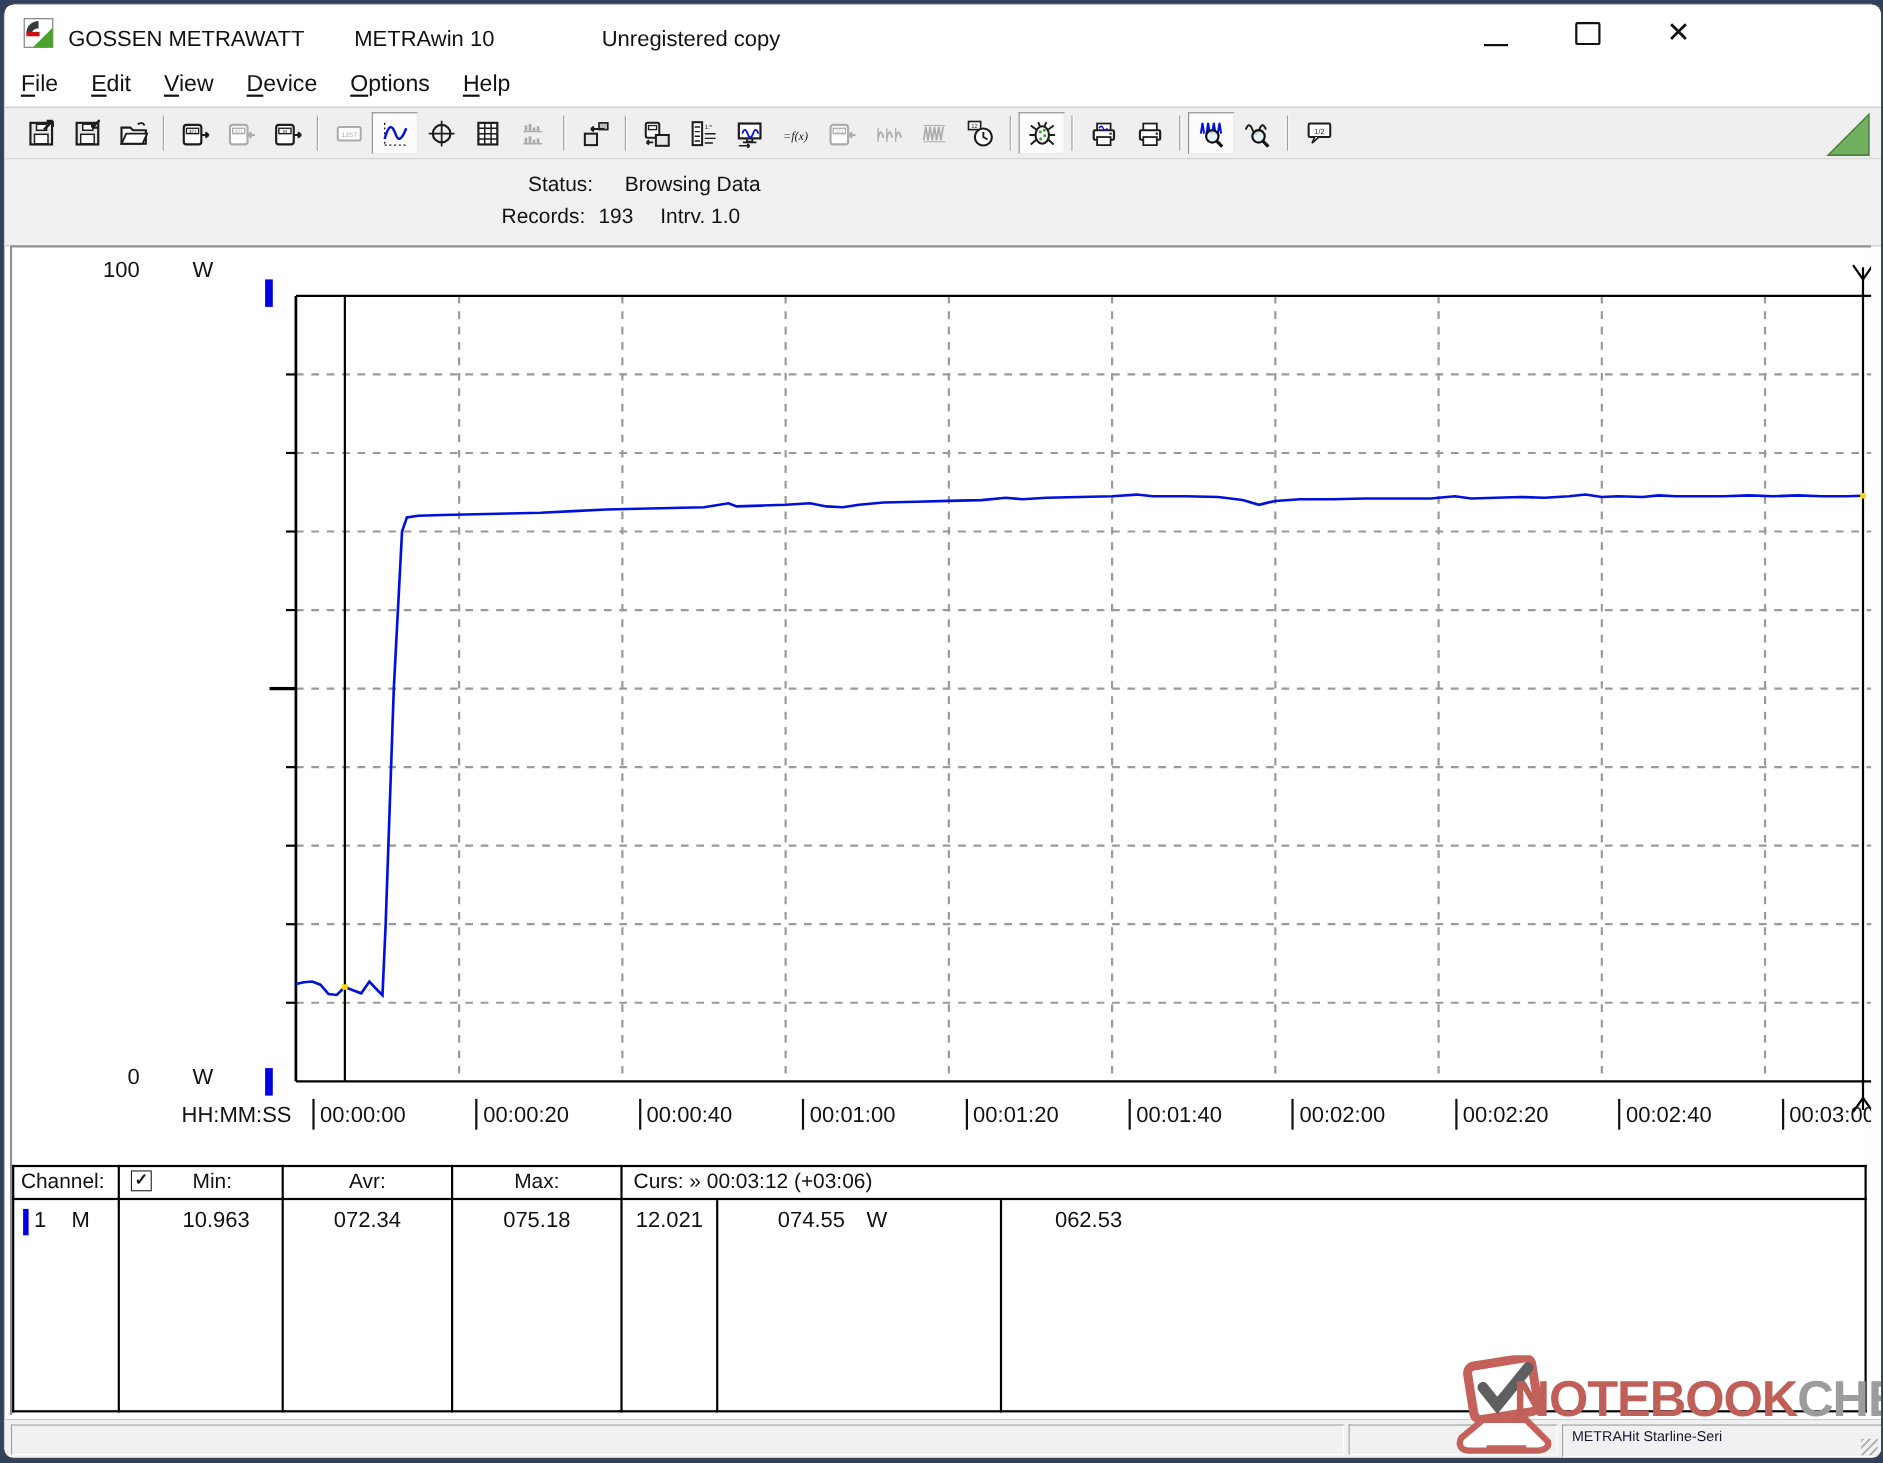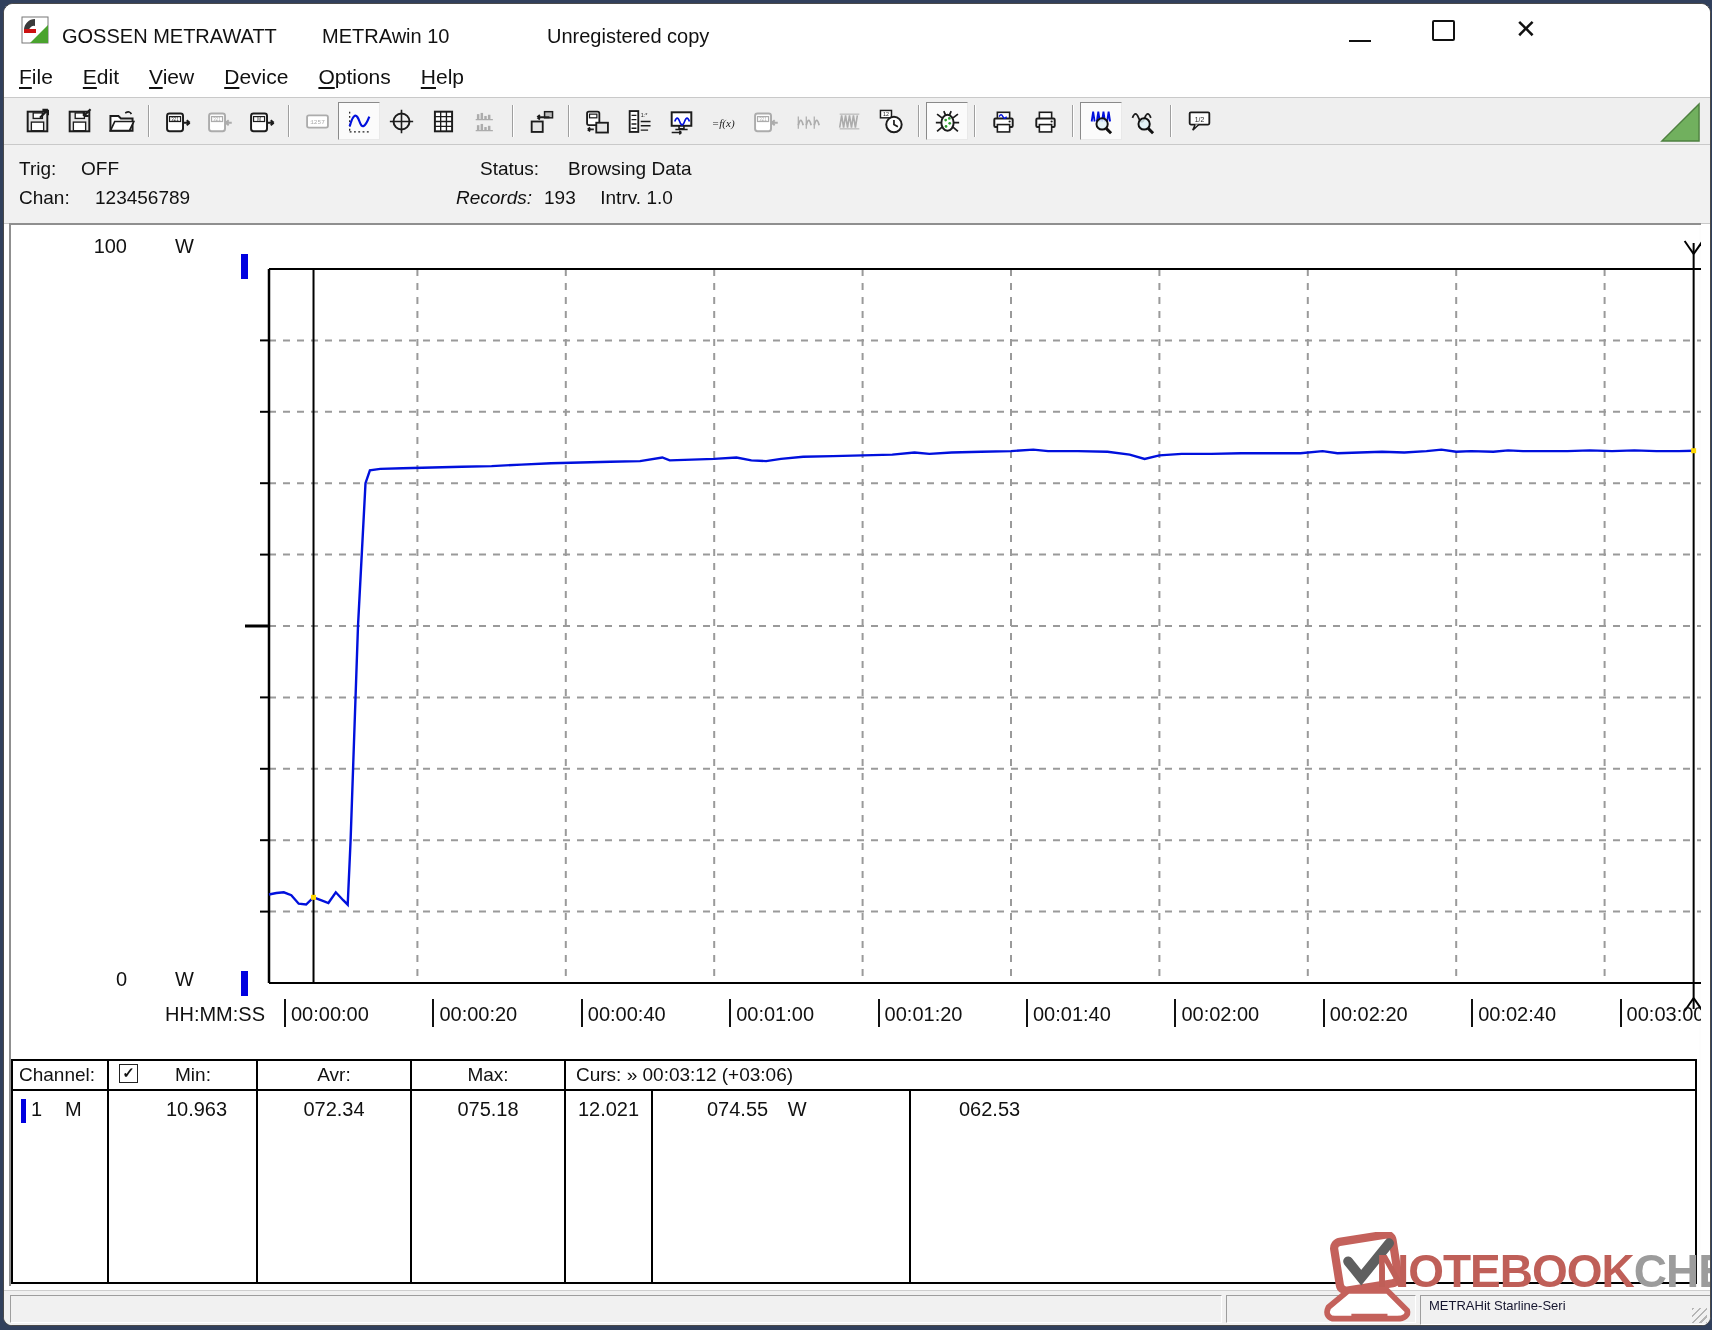--- a/index.html
+++ b/index.html
@@ -291,28 +291,24 @@
         </svg>
       </div>
       <span id="tb-triangle">
       <svg width="40" height="40" viewBox="0 0 42 42">
           <polygon points="41,2 41,41 2,41" fill="#71b05e" stroke="#4e8040" stroke-width="1.5"></polygon>
         </svg>
     </span>
   </div>
 
   <div id="infobar">
-    <div class="abs" style="left:15px;top:9px;">
-      <div class="info-line"><span class="ilab" style="width:62px;">Trig:</span><span>OFF</span></div>
-      <div class="info-line"><span class="ilab" style="width:76px;">Chan:</span><span>123456789</span></div>
-    </div>
     <div class="abs" style="left:452px;top:9px;">
       <div class="info-line"><span class="ilab" style="width:88px;margin-left:24px;">Status:</span><span>Browsing Data</span></div>
       <div class="info-line">
-        <span class="ilab" style="width:88px;font-style:italic;">Records:</span><span>193</span>
+        <span class="ilab" style="width:88px;">Records:</span><span>193</span>
         <span class="ilab" style="width:14px;"></span>
         <span>Intrv.</span>&nbsp;<span>1.0</span>
       </div>
     </div>
   </div>
 
   <div id="panel">
 
     <div class="abs axis-label" style="left:60px;top:12px;width:58px;text-align:right;">100</div>
     <div class="abs axis-label" style="left:166px;top:12px;">W</div>

